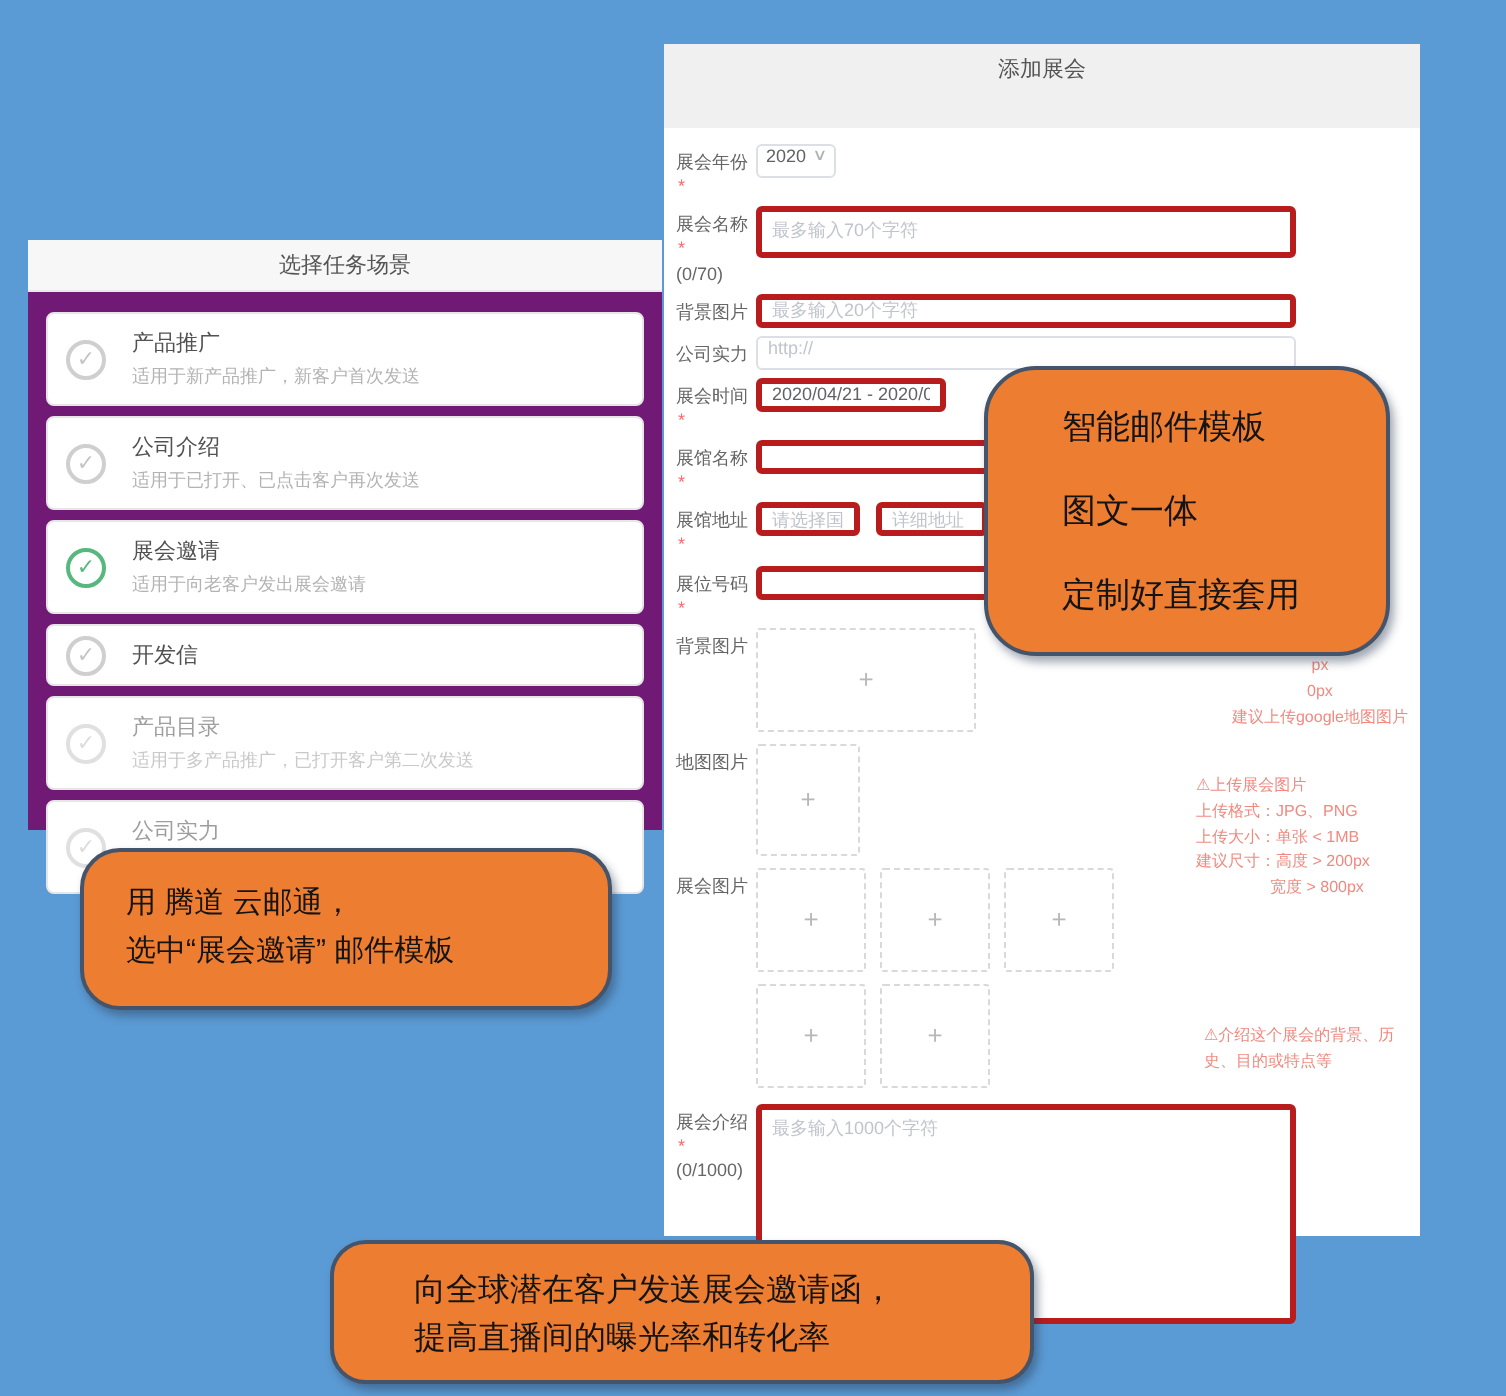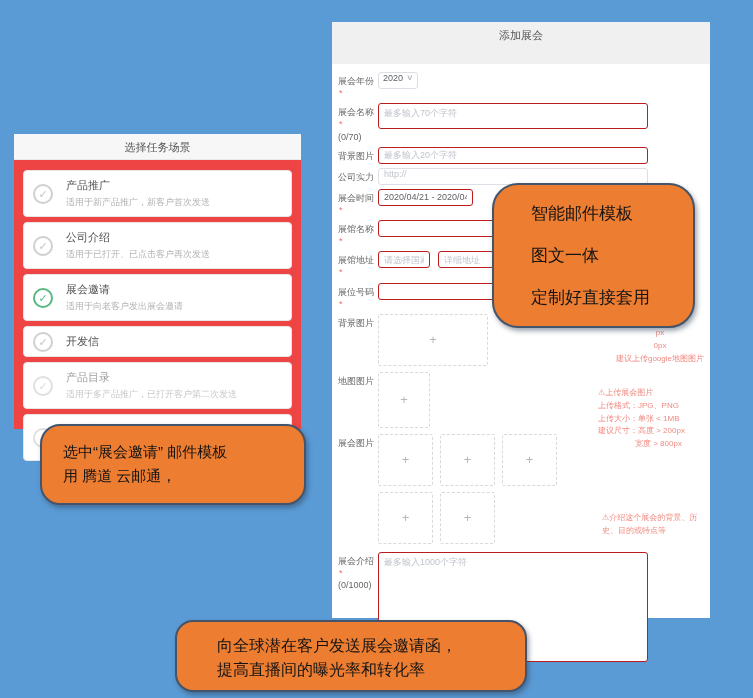--- a/index.html
+++ b/index.html
@@ -1,21 +1,21 @@
 <!DOCTYPE html>
 <html><head>
 <meta charset="utf-8">
 <style>
   * { margin:0; padding:0; box-sizing:border-box; }
   html,body { width:753px; height:698px; }
   body { font-family:"Liberation Sans","DejaVu Sans",sans-serif; }
   .canvas { position:relative; width:753px; height:698px; background:#5B9BD5; overflow:hidden; }
 
   
-  .scenario-panel { position:absolute; left:14px; top:134px; width:287px; height:295px; background:#ef4444; }
+  .scenario-panel { position:absolute; left:14px; top:120px; width:317px; height:295px; background:#701a75; }
   .scenario-header { height:26px; line-height:26px; text-align:center; font-size:11px; color:#555;
                      background:#f7f7f7; border-bottom:1px solid #e9e9e9; }
   .scenario-list { padding:10px 9px 0 9px; }
   .scenario-item { position:relative; border:1px solid #e6e6e6; border-radius:4px; margin-bottom:5px;
                    padding:7px 8px 7px 42px; min-height:26px; background:#fff; cursor:pointer; }
   .check { position:absolute; left:9px; top:50%; transform:translateY(-50%);
            width:20px; height:20px; border:2px solid #cfcfcf; border-radius:50%;
            color:#c5c5c5; font-size:11px; line-height:17px; text-align:center; }
   .scenario-item .title { font-size:11px; color:#525252; }
   .scenario-item .subtitle { font-size:9px; color:#b3b3b3; margin-top:3px; }
@@ -25,21 +25,21 @@
   .scenario-item.dim .check { border-color:#e0e0e0; color:#dcdcdc; }
 
   
   .form-panel { position:absolute; left:332px; top:22px; width:378px; height:596px; background:#fff; }
   .form-header { height:42px; line-height:26px; text-align:center; font-size:11px; color:#555; background:#f0f0f0; }
   .form-body { position:relative; padding:8px 6px 0 6px; font-size:9px; color:#666; }
   .frow { display:flex; margin-bottom:4px; }
   .flabel { width:40px; flex:none; padding-top:3px; line-height:1.35; color:#666; }
   .req { color:#f56c6c; margin-left:1px; }
   input, textarea { font-family:"Liberation Sans","DejaVu Sans",sans-serif; font-size:9px; color:#606266;
-                    border:1px solid #b91c1c; border-radius:3px; outline:none; background:#fff; }
+                    border:3px solid #b91c1c; border-radius:3px; outline:none; background:#fff; }
   input::placeholder, textarea::placeholder { color:#c0c4cc; }
   input { height:17px; padding:0 5px; }
   .w-full { width:270px; }
   textarea { resize:none; padding:3px 5px; }
   .ta-name { width:270px; height:26px; }
   .ta-intro { width:270px; height:110px; }
   .select-box { width:40px; height:17px; border:1px solid #dcdfe6; border-radius:3px; display:flex;
                 justify-content:space-between; padding:0 4px; color:#606266; cursor:pointer; background:#fff; }
   .select-box .chev { color:#b0b3b8; font-size:8px; transform:scaleX(1.3); }
   .w-time { width:95px; }
@@ -65,21 +65,21 @@
               font-size:9px; font-family:inherit; cursor:pointer; }
   .cancel-link { font-size:9px; color:#4aa9dc; cursor:pointer; }
 
   
   .bubble { position:absolute; background:#ED7D31; border:2px solid #44546A; color:#141414;
             box-shadow:2px 3px 5px rgba(40,55,80,0.45); z-index:5; }
   .bubble-select { left:40px; top:424px; width:266px; height:81px; border-radius:20px;
                    font-size:15px; line-height:1.6; padding:14px 0 0 21px; }
   .bubble-template { left:492px; top:183px; width:203px; height:145px; border-radius:26px;
                      font-size:17px; padding:8px 0 8px 37px; display:flex; flex-direction:column; justify-content:space-around; }
-  .bubble-bottom { left:175px; top:620px; width:352px; height:72px; border-radius:18px;
+  .bubble-bottom { left:165px; top:620px; width:352px; height:72px; border-radius:18px;
                    font-size:16px; line-height:1.5; padding:12px 0 0 40px; }
 </style>
 </head>
 <body>
 
 <div class="canvas">
 
   <div class="scenario-panel">
     <div class="scenario-header">选择任务场景</div>
     <div class="scenario-list">
@@ -241,22 +241,22 @@
     </div>
   </div>
 
   <div class="bubble bubble-template">
     <div>智能邮件模板</div>
     <div>图文一体</div>
     <div>定制好直接套用</div>
   </div>
 
   <div class="bubble bubble-select">
+    <div>用 腾道 云邮通，</div>
     <div>选中“展会邀请” 邮件模板</div>
-    <div>用 腾道 云邮通，</div>
   </div>
 
   <div class="bubble bubble-bottom">
     <div>向全球潜在客户发送展会邀请函，</div>
     <div>提高直播间的曝光率和转化率</div>
   </div>
 
 </div>
 
 </body></html>

